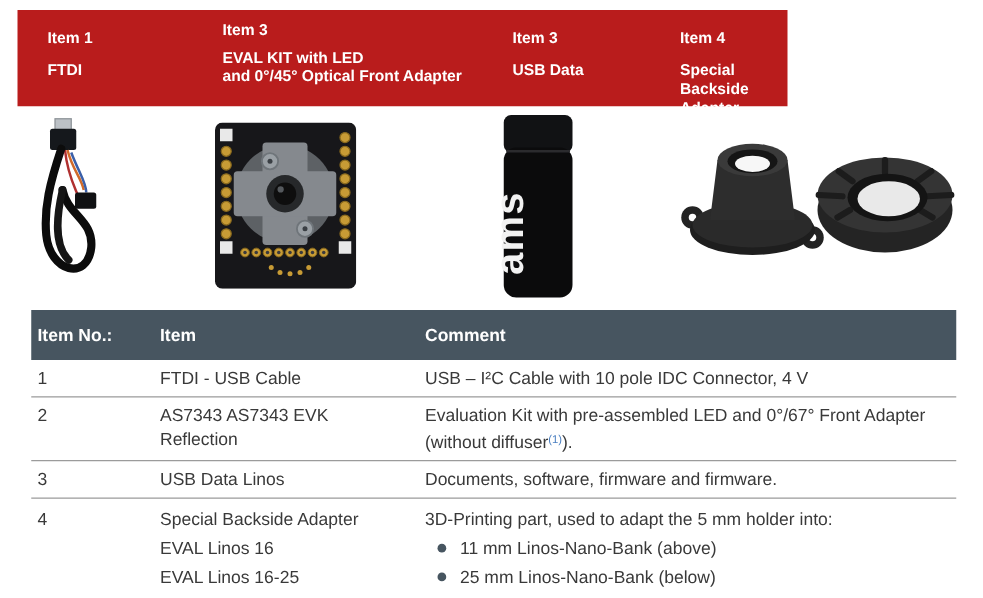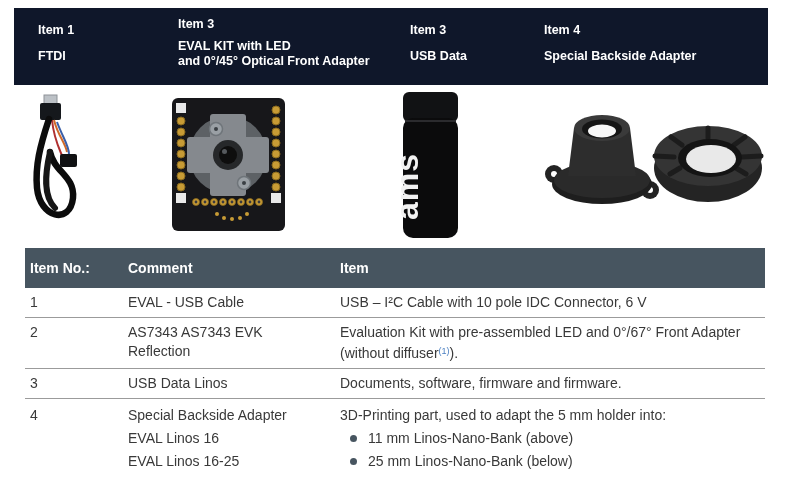--- a/index.html
+++ b/index.html
@@ -1,22 +1,22 @@
 <!DOCTYPE html>
 <html><head>
 <meta charset="utf-8">
 <style>
   * { margin:0; padding:0; box-sizing:border-box; }
   html,body { width:786px; height:478px; background:#ffffff; overflow:hidden;
               font-family:"Liberation Sans", sans-serif; }
   .page { position:relative; width:786px; height:478px; background:#fff; }
 
   
-  .banner { position:absolute; left:14px; top:8px; width:754px; height:77px;
-            background:#0f172a; color:#fff; }
+  .banner { position:absolute; left:14px; top:8px; width:616px; height:77px;
+            background:#b91c1c; color:#fff; }
   .banner-item { position:absolute; font-size:12.5px; font-weight:bold; line-height:15px; }
   .bi1 { left:24px;  top:15px; }
   .bi2 { left:164px; top:9px;  }
   .bi3 { left:396px; top:15px; }
   .bi4 { left:530px; top:15px; }
   .b-label { margin-bottom:11px; }
   .bi2 .b-label { margin-bottom:7px; }
   .b-name { white-space:pre-line; }
 
   
@@ -168,28 +168,28 @@
       <line x1="206" y1="68" x2="196" y2="62"></line>
       <line x1="130" y1="68" x2="140" y2="62"></line>
     </g>
     <ellipse cx="170" cy="52" rx="32" ry="19" fill="#141414"></ellipse>
     <ellipse cx="171" cy="53" rx="25" ry="14" fill="#e9e9e9"></ellipse>
   </svg>
 
   <div class="tbl">
     <div class="thead">
       <div class="th">Item No.:</div>
+      <div class="th">Item</div>
       <div class="th">Comment</div>
-      <div class="th">Item</div>
     </div>
 
     <div class="trow">
       <div class="td">1</div>
-      <div class="td item">EVAL - USB Cable</div>
-      <div class="td comment">USB – I²C Cable with 10 pole IDC Connector, 6 V</div>
+      <div class="td item">FTDI - USB Cable</div>
+      <div class="td comment">USB – I²C Cable with 10 pole IDC Connector, 4 V</div>
     </div>
 
     <div class="trow">
       <div class="td">2</div>
       <div class="td item">AS7343 AS7343 EVK
 Reflection</div>
       <div class="td comment"><span>Evaluation Kit with pre-assembled LED and 0°/67° Front Adapter (without diffuser</span><sup class="fnref">(1)</sup><span>).</span></div>
     </div>
 
     <div class="trow">

